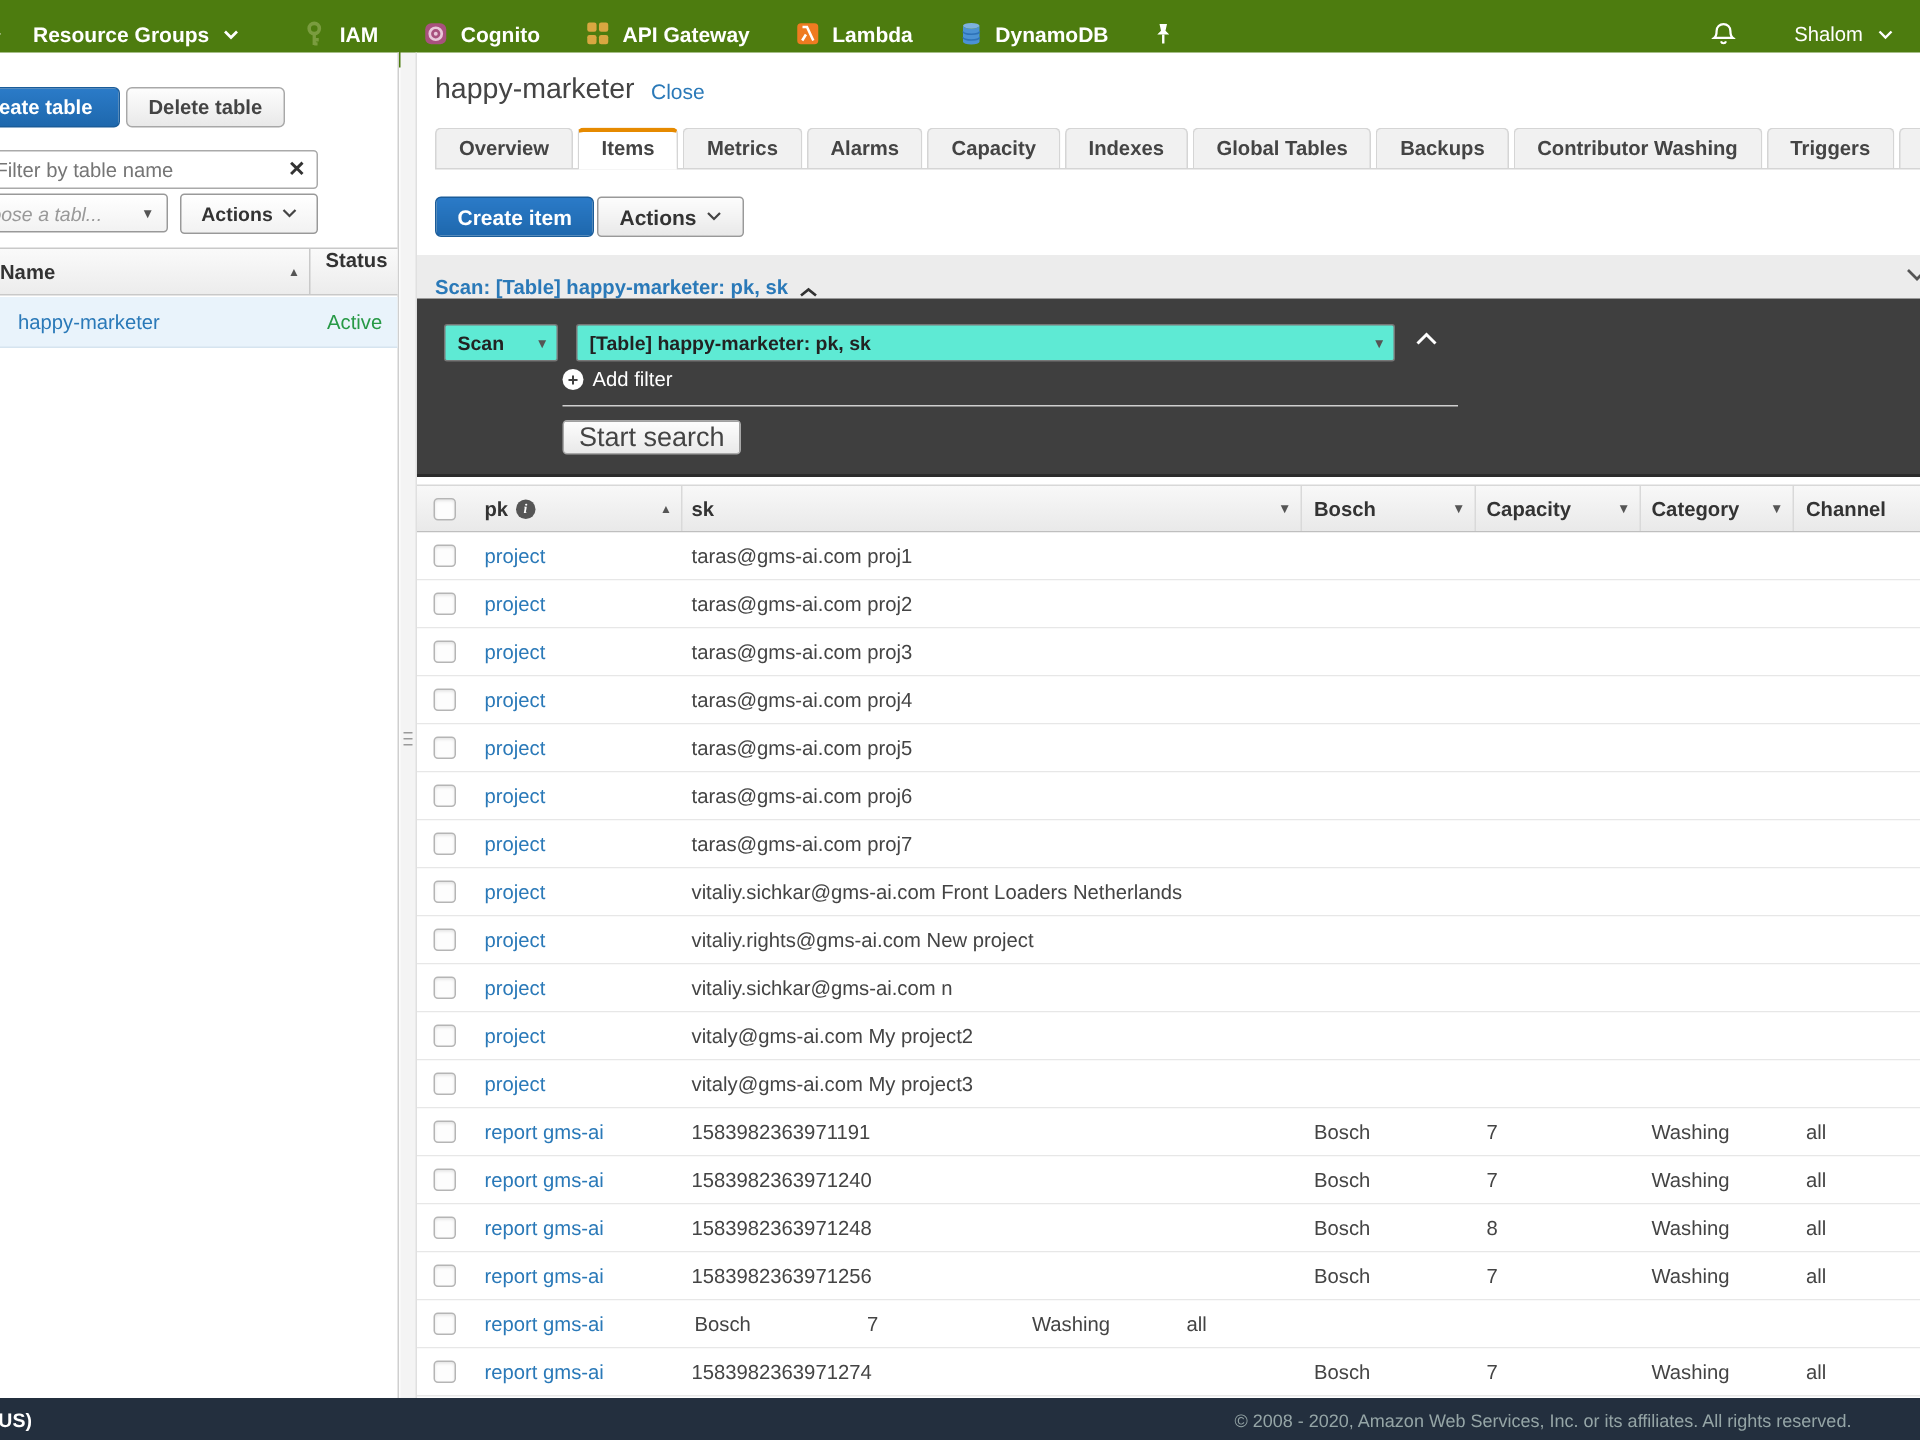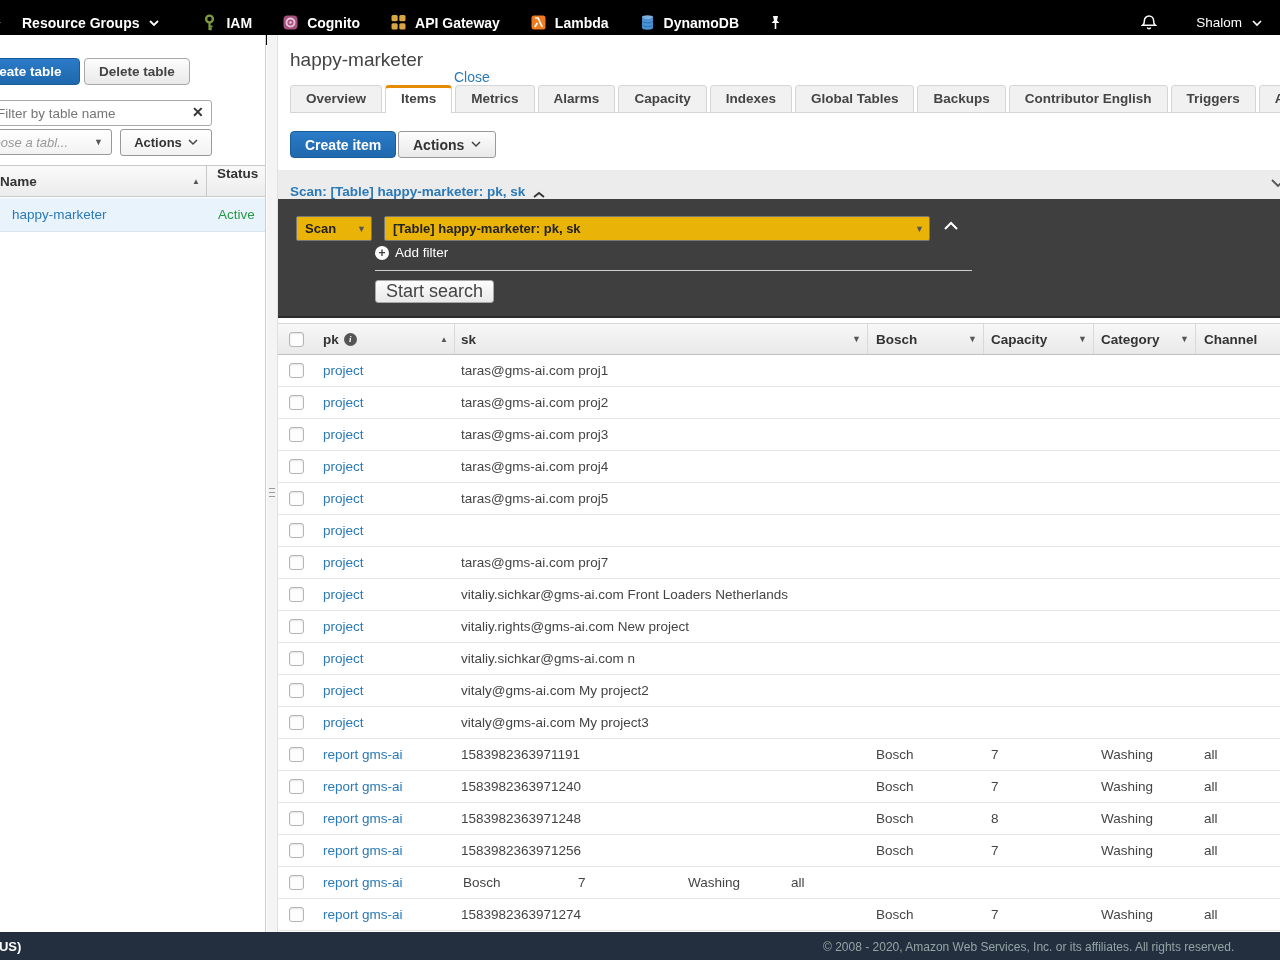--- a/index.html
+++ b/index.html
@@ -1,21 +1,21 @@
 <!DOCTYPE html>
 <html><head>
 <meta charset="utf-8">
 <style>
   * { margin:0; padding:0; box-sizing:border-box; }
   html,body { width:1280px; height:960px; overflow:hidden; background:#fcfcfc;
     font-family:"Liberation Sans", sans-serif; }
 
   
   .topnav { position:absolute; left:0; top:0; width:1280px; height:45px;
-    background:#000000; display:flex; align-items:center; color:#fff;
+    background:#4d7c0f; display:flex; align-items:center; color:#fff;
     font-size:14px; font-weight:bold; white-space:nowrap; overflow:hidden; }
   .nav-item { display:flex; align-items:center; gap:8px; padding:0 15px; cursor:pointer; height:35px; }
   .nav-chev { margin-left:2px; }
   .nav-right { margin-left:auto; display:flex; align-items:center; }
   .svc-icon { width:17px; height:17px; display:inline-block; }
   .nav-cut { padding:0 10px 0 0; margin-left:-6px; }
 
   
   .sidebar { position:absolute; left:0; top:35px; width:266px; height:897px;
     background:#fff; border-right:1px solid #cfcfcf; overflow:hidden; }
@@ -56,40 +56,40 @@
   
   .gutter { position:absolute; left:267px; top:35px; width:11px; height:897px;
     background:#f4f4f4; border-right:1px solid #e0e0e0; }
   .grip { position:absolute; left:2px; top:450px; width:6px; cursor:col-resize; }
   .grip i { display:block; height:1px; background:#9a9a9a; margin:3px 0; }
 
   
   .main { position:absolute; left:278px; top:35px; width:1002px; height:897px;
     background:#fff; overflow:hidden; }
   .m-title { position:absolute; left:12px; top:14px; font-size:19px; color:#444; }
-  .m-close { position:absolute; left:156px; top:34px; font-size:14px;margin-left:20px; }
+  .m-close { position:absolute; left:156px; top:18px; font-size:14px; }
   .tabbar { position:absolute; left:12px; top:50px; width:990px; height:28px;
     display:flex; gap:3px; border-bottom:1px solid #d5d5d5; white-space:nowrap; }
   .tab { background:#f1f1f1; border:1px solid #d5d5d5; border-bottom:none;
     border-radius:4px 4px 0 0; padding:0 15px; font-size:13.5px; font-weight:bold;
     color:#444; line-height:25px; cursor:pointer; flex:none; }
   .tab.active { background:#fff; border-top:3px solid #e68a00; line-height:22px;
     position:relative; top:0px; margin-bottom:-1px; }
   .m-create { position:absolute; left:12px; top:96px; height:27px; font-size:14px; }
   .m-actions { position:absolute; left:120px; top:96px; height:27px; gap:7px; font-size:14px; }
 
   .scanbar { position:absolute; left:0; top:135px; width:1002px; height:29px;
     background:#ececec; display:flex; align-items:flex-end; cursor:pointer; }
   .scanbar .txt { margin-left:12px; font-size:13.5px; font-weight:bold; color:#2a79b8; }
   .scanbar .up { margin-left:8px; }
   .scanbar .far-right { position:absolute; right:-5px; top:8px; }
 
   .darkpanel { position:absolute; left:0; top:164px; width:1002px; height:119px;
     background:#3f3f3f; border-bottom:2px solid #2b2b2b; }
-  .dp-select { position:absolute; height:25px; background:#eab308; border:1px solid #777;
+  .dp-select { position:absolute; height:25px; background:#5eead4; border:1px solid #777;
     border-radius:2px; display:flex; align-items:center; font-size:13px; font-weight:bold;
     color:#222; padding-left:8px; cursor:pointer; }
   .dp-op { left:18px; top:17px; width:76px; }
   .dp-target { left:106px; top:17px; width:546px; }
   .dp-select .sel-arrow { margin-left:auto; margin-right:5px; }
   .sel-arrow { font-size:9px; color:#555; }
   .dp-collapse { position:absolute; left:665px; top:21px; }
   .dp-addfilter { position:absolute; left:97px; top:46px; display:flex; align-items:center;
     gap:6px; color:#fff; font-size:13.5px; cursor:pointer; }
   .plus-circle { width:14px; height:14px; border-radius:50%; background:#fff; color:#3f3f3f;
@@ -253,21 +253,21 @@
   <div class="tabbar">
 
   <div class="tab">Overview</div>
       <div class="tab active">Items</div>
       <div class="tab">Metrics</div>
       <div class="tab">Alarms</div>
       <div class="tab">Capacity</div>
       <div class="tab">Indexes</div>
       <div class="tab">Global Tables</div>
       <div class="tab">Backups</div>
-      <div class="tab">Contributor English</div>
+      <div class="tab">Contributor Washing</div>
       <div class="tab">Triggers</div>
       <div class="tab">Access control</div>
     </div>
 
   <button class="btn btn-primary m-create">Create item</button>
   <div class="fake-select m-actions btn" style="background:linear-gradient(#fdfdfd,#e9e9e9);">
     <span>Actions</span>
     <svg width="10" height="7">
         <polyline points="1,1 5,5 9,1" fill="none" stroke="#444" stroke-width="1.5"></polyline>
       </svg>
@@ -405,20 +405,21 @@
           <div class="cell c-chan"></div>
         </div>
 
         <div class="drow">
           <div class="cell c-check">
             <span class="checkbox"></span>
           </div>
           <div class="cell c-pk">
             <a class="link">project</a>
           </div>
+          <div class="cell c-sk">taras@gms-ai.com proj6</div>
           <div class="cell c-brand"></div>
           <div class="cell c-cap"></div>
           <div class="cell c-cat"></div>
           <div class="cell c-chan"></div>
         </div>
 
         <div class="drow">
           <div class="cell c-check">
             <span class="checkbox"></span>
           </div>

